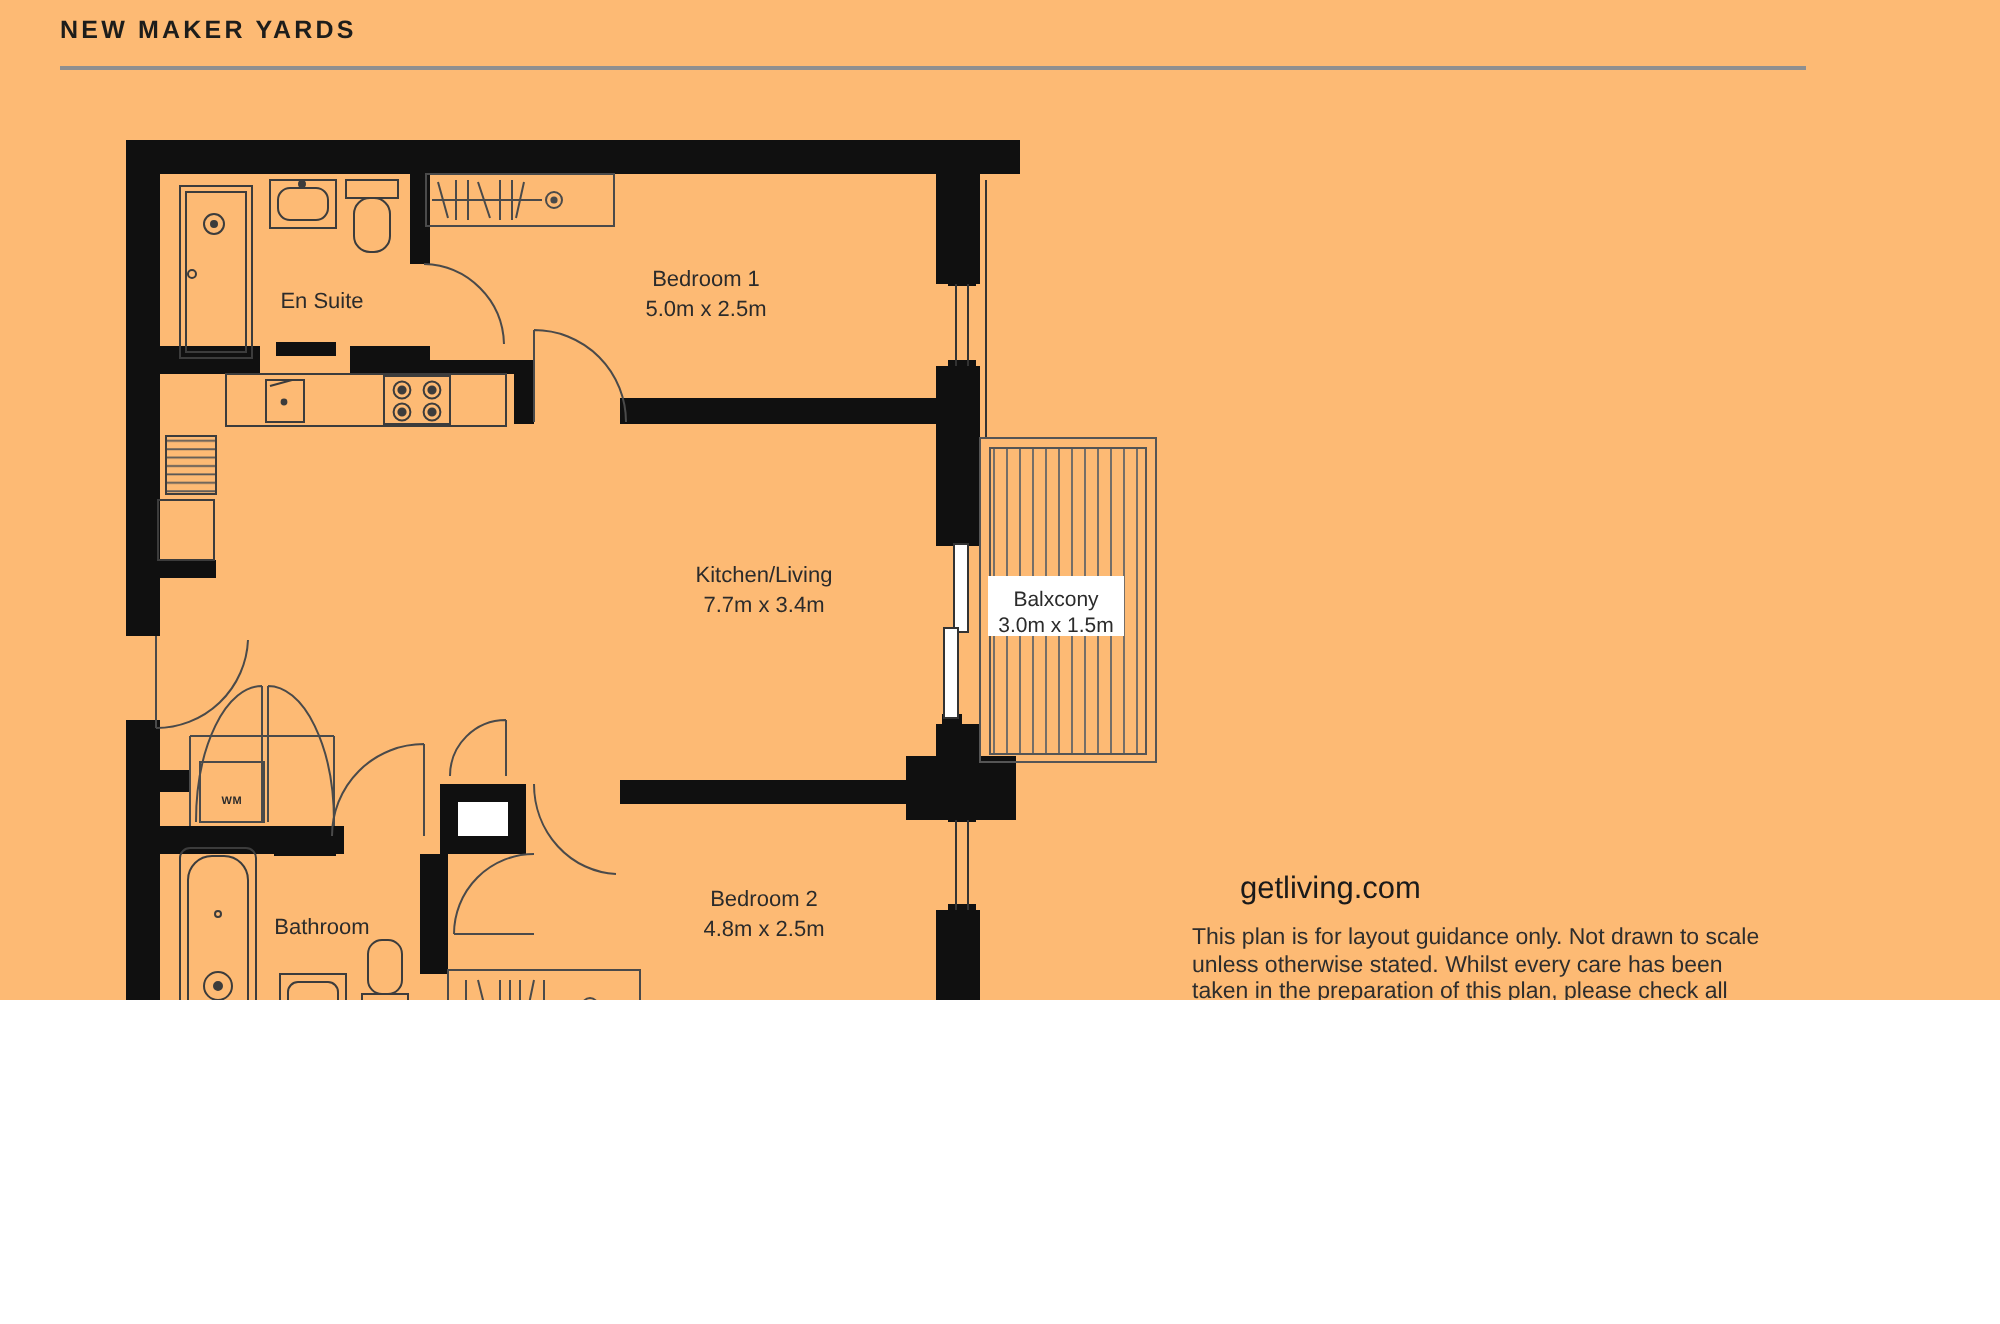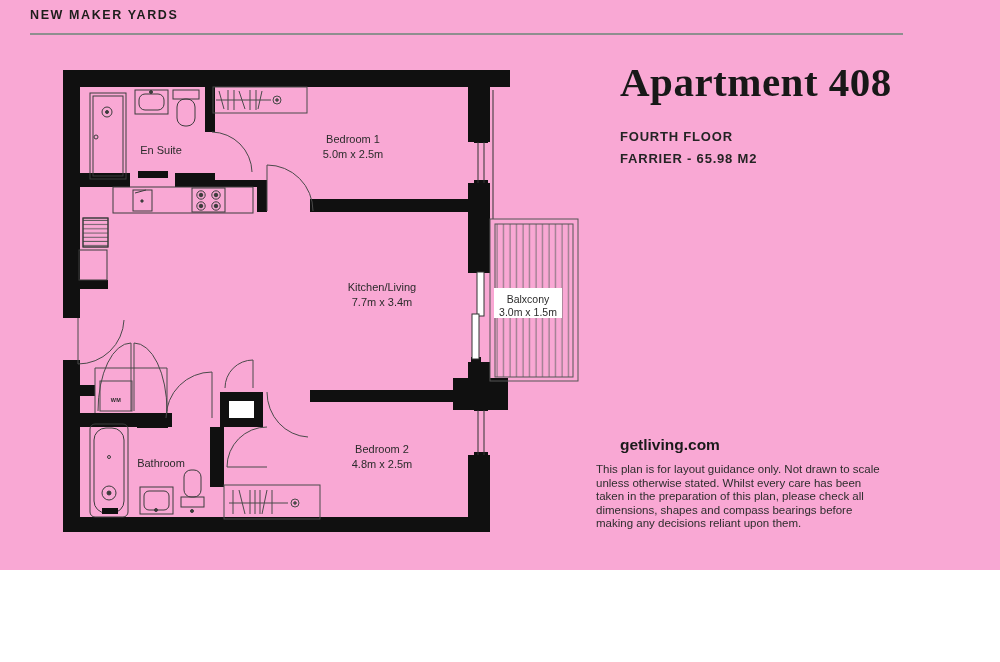--- a/index.html
+++ b/index.html
@@ -1,28 +1,28 @@
 <!DOCTYPE html>
 <html><head>
 <meta charset="utf-8">
 <style>
   html,body{margin:0;padding:0;background:#ffffff;}
-  .page{position:relative;width:1000px;height:570px;background:#f9a8d4;
+  .page{position:relative;width:1000px;height:500px;background:#fdba74;
         font-family:"Liberation Sans",sans-serif;overflow:hidden;color:#1d1d1b;}
   .project-name{position:absolute;left:30px;top:8px;font-size:12.5px;font-weight:bold;
         letter-spacing:1.6px;color:#1d1d1b;}
   .header-rule{position:absolute;left:30px;top:33px;width:873px;height:0;
         border-top:2px solid #8f8f8f;}
   .floorplan{position:absolute;left:55px;top:60px;width:530px;height:480px;}
   .title-block{position:absolute;left:620px;top:60px;width:300px;}
   .apartment-title{margin:0;font-family:"Liberation Serif",serif;font-weight:700;
         font-size:41px;line-height:44px;letter-spacing:0.5px;color:#181818;}
   .floor-label{margin-top:25px;font-size:13px;font-weight:bold;letter-spacing:0.8px;color:#242424;}
   .area-label{margin-top:7px;font-size:13px;font-weight:bold;letter-spacing:0.8px;color:#242424;}
-  .website{position:absolute;left:620px;top:436px;font-size:15.5px;font-weight:bold;color:#1a1a1a;}
+  .website{position:absolute;left:620px;top:436px;font-size:15.5px;font-weight:normal;color:#1a1a1a;}
   .disclaimer{position:absolute;left:596px;top:463px;width:292px;margin:0;
         font-size:11.5px;line-height:13.6px;color:#2d2d2d;}
   .logo{position:absolute;left:24px;top:593px;font-family:"Liberation Serif",serif;
         font-weight:700;font-size:44px;letter-spacing:-1px;color:#141414;}
   svg text{font-family:"Liberation Sans",sans-serif;fill:#2b2b2b;}
   .room-label{font-size:11px;}
   .room-label-sm{font-size:10.5px;}
   .wm-label{font-size:5.5px;font-weight:bold;letter-spacing:0.4px;}
 </style>
 </head>
@@ -195,24 +195,19 @@
       <text class="room-label" x="382" y="306">7.7m x 3.4m</text>
       <text class="room-label-sm" x="528" y="303">Balxcony</text>
       <text class="room-label-sm" x="528" y="316">3.0m x 1.5m</text>
       <text class="room-label" x="161" y="467">Bathroom</text>
       <text class="room-label" x="382" y="453">Bedroom 2</text>
       <text class="room-label" x="382" y="468">4.8m x 2.5m</text>
       <text class="wm-label" x="116" y="402">WM</text>
     </g>
   </svg>
 
-  <div class="title-block">
-    <h1 class="apartment-title">Apartment 408</h1>
-    <div class="floor-label">FOURTH FLOOR</div>
-    <div class="area-label">FARRIER - 65.98 M2</div>
-  </div>
 
   <div class="website">getliving.com</div>
   <p class="disclaimer">This plan is for layout guidance only. Not drawn to scale unless otherwise stated. Whilst every care has been taken in the preparation of this plan, please check all dimensions, shapes and compass bearings before making any decisions reliant upon them.</p>
 
   <div class="logo">guidance</div>
 
 </div>
 
 </body></html>

